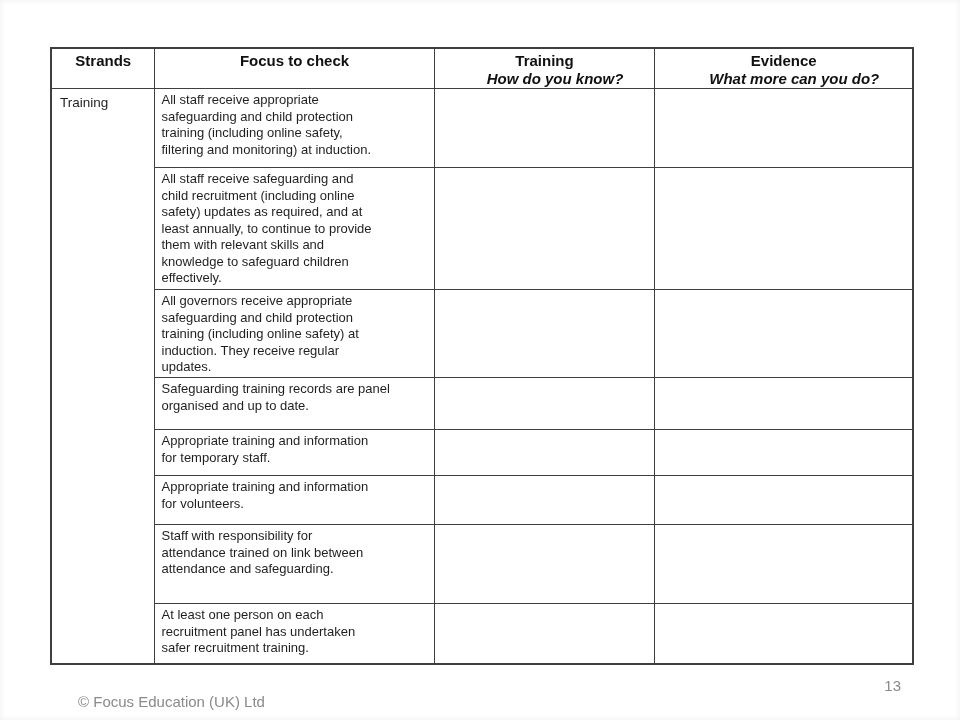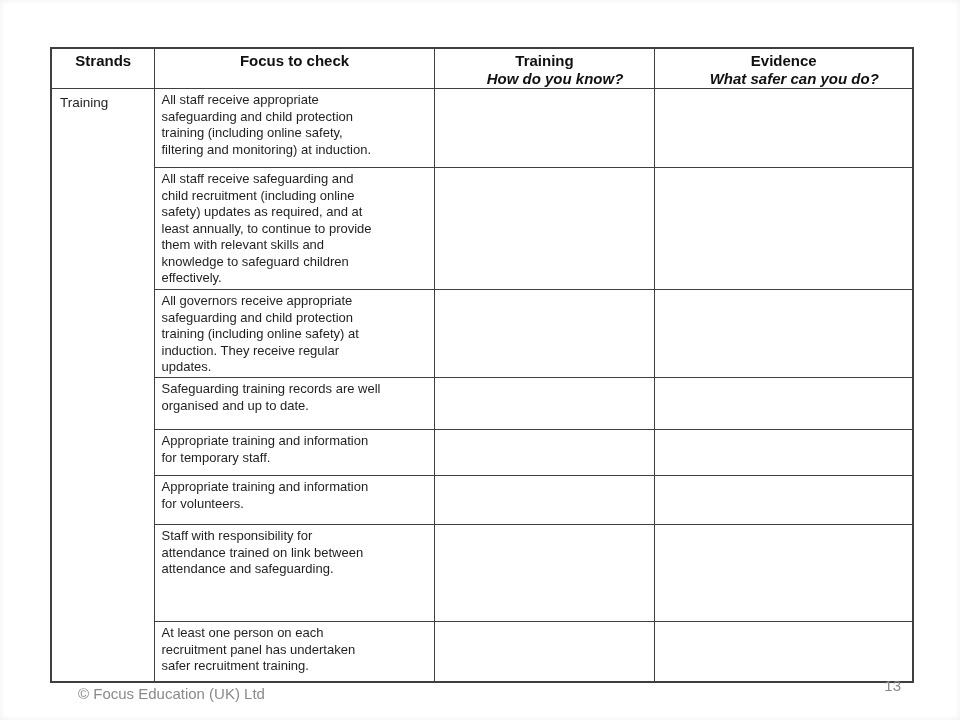--- a/index.html
+++ b/index.html
@@ -64,21 +64,21 @@
     left: 0;
     top: 677px;
     width: 100%;
     font-family: "Liberation Sans", sans-serif;
     font-size: 15px;
     color: #8a8a8a;
   }
   .footer .copyright {
     position: absolute;
     left: 78px;
-    top: 8px;
+    top: 16px;
   }
   .footer .page-num {
     position: absolute;
     right: 59px;
     top: 0;
   }
 </style>
 </head>
 <body>
 
@@ -94,21 +94,21 @@
     <thead>
       <tr style="height:39px">
         <th>Strands</th>
         <th>Focus to check</th>
         <th>
           <div>Training</div>
           <div class="sub">How do you know?</div>
         </th>
         <th>
           <div>Evidence</div>
-          <div class="sub">What safer can you do?</div>
+          <div class="sub">What more can you do?</div>
         </th>
       </tr>
     </thead>
     <tbody>
       <tr style="height:79px">
         <td class="strand" rowspan="8">Training</td>
         <td class="point">All staff receive appropriate
 safeguarding and child protection
 training (including online safety,
 filtering and monitoring) at induction.</td>
@@ -129,38 +129,38 @@
       <tr style="height:88px">
         <td class="point">All governors receive appropriate
 safeguarding and child protection
 training (including online safety) at
 induction. They receive regular
 updates.</td>
         <td class="evidence-cell"></td>
         <td class="actions-cell"></td>
       </tr>
       <tr style="height:52px">
-        <td class="point">Safeguarding training records are well
+        <td class="point">Safeguarding training records are panel
 organised and up to date.</td>
         <td class="evidence-cell"></td>
         <td class="actions-cell"></td>
       </tr>
       <tr style="height:46px">
         <td class="point">Appropriate training and information
 for temporary staff.</td>
         <td class="evidence-cell"></td>
         <td class="actions-cell"></td>
       </tr>
       <tr style="height:49px">
         <td class="point">Appropriate training and information
 for volunteers.</td>
         <td class="evidence-cell"></td>
         <td class="actions-cell"></td>
       </tr>
-      <tr style="height:97px">
+      <tr style="height:79px">
         <td class="point">Staff with responsibility for
 attendance trained on link between
 attendance and safeguarding.</td>
         <td class="evidence-cell"></td>
         <td class="actions-cell"></td>
       </tr>
       <tr style="height:60px">
         <td class="point">At least one person on each
 recruitment panel has undertaken
 safer recruitment training.</td>

